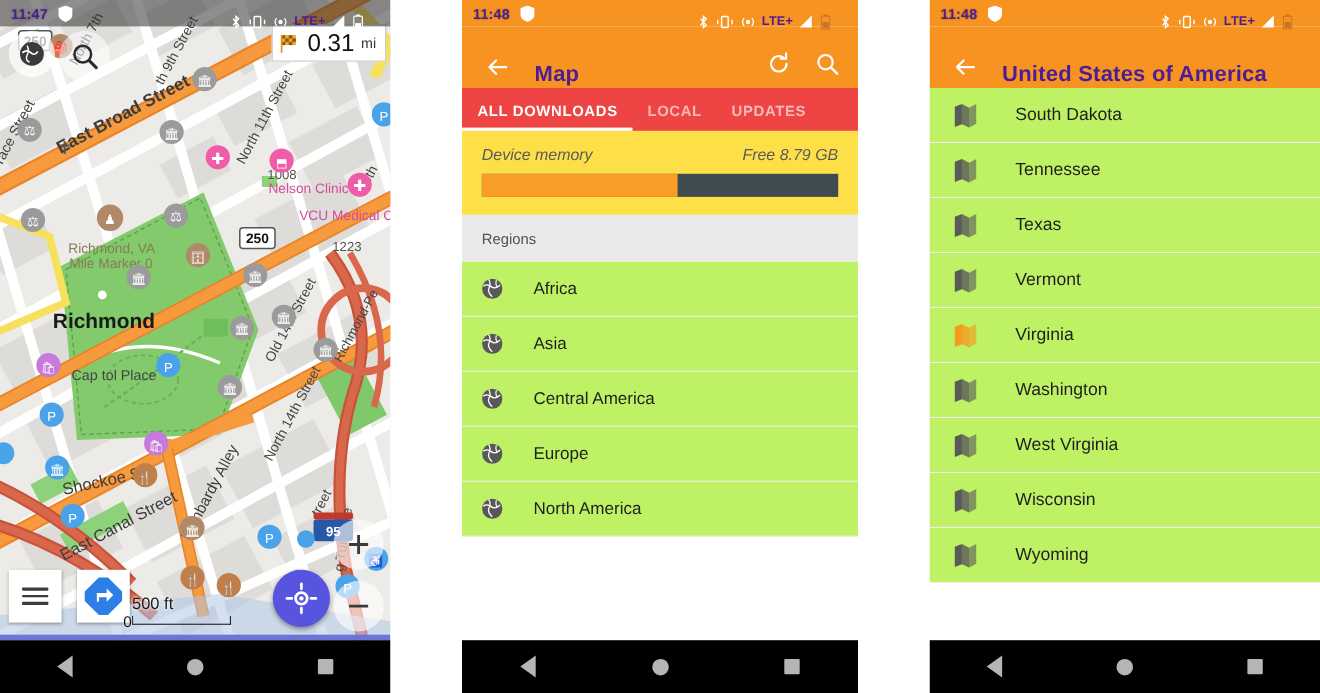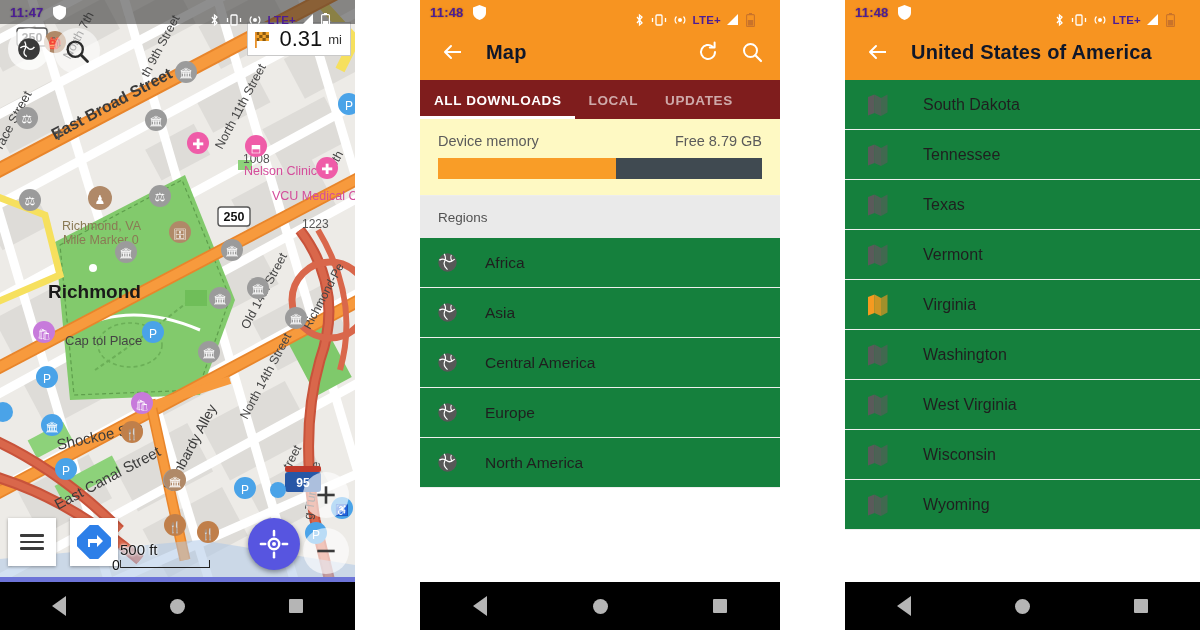--- a/index.html
+++ b/index.html
@@ -29,65 +29,65 @@
   .statusbar.translucent { background: rgba(50,50,50,.55); position: absolute; top:0; left:0; z-index: 30; }
   .sb-time { font-size: 13px; font-weight: bold; text-shadow: 0 0 2px rgba(0,0,0,.35); }
   .sb-shield { margin-left: 9px; display:flex; align-items:center; }
   .sb-spacer { flex: 1 1 auto; }
   .sb-right { display: flex; align-items: center; gap: 6px; margin-top: 16px; }
   .sb-lte { font-size: 11.5px; font-weight: bold; }
   .sb-ico { display: flex; align-items: center; }
 
   
   .appbar {
-    background: #F79421; color: #0f172a;
-    height: 56px; display: flex; align-items: center;
+    background: #F79421; color: #4c1d95;
+    height: 56px; display: flex; align-items: flex-end;
     padding: 0 6px 0 14px;
   }
   .appbar .back { width: 38px; height: 38px; display:flex; align-items:center; justify-content:center; cursor:pointer; }
   .appbar .title { font-size: 20px; font-weight: bold; margin-left: 14px; letter-spacing: .2px; }
   .appbar .grow { flex: 1 1 auto; }
   .appbar .act { width: 44px; height: 44px; display:flex; align-items:center; justify-content:center; cursor:pointer; }
 
   
-  .tabs { background: #7f1d1d; display: flex; align-items: flex-end; height: 39px; padding-left: 14px; }
+  .tabs { background: #ef4444; display: flex; align-items: flex-end; height: 39px; padding-left: 14px; }
   .tab {
     font-size: 13.5px; font-weight: bold; letter-spacing: .6px;
     color: rgba(255,255,255,.62);
     padding: 0 13px 10px 0; margin-right: 14px;
     position: relative; cursor: pointer; line-height: 1;
     padding-bottom: 12px;
   }
   .tab:first-child { padding-left: 0; }
   .tab.active { color: #fff; }
   .tab.active::after {
     content: ""; position: absolute; left: -14px; right: 0; bottom: 0;
     height: 3px; background: #fff;
   }
 
   
-  .mem-wrap { background: #fef9c3; padding: 14px 18px 16px 18px; border-bottom: 1px solid #EDEDED; }
+  .mem-wrap { background: #fde047; padding: 14px 18px 16px 18px; border-bottom: 1px solid #EDEDED; font-style: italic; }
   .mem-top { display: flex; justify-content: space-between; align-items: baseline; margin-bottom: 9px; }
   .mem-label { font-size: 14.5px; color: #5B5B5B; }
   .mem-free  { font-size: 14.5px; color: #5B5B5B; }
   .mem-bar { height: 21px; width: 100%; background: #404A51; overflow: hidden; }
   .mem-bar-fill { height: 100%; background: #F99D27; }
 
   
   .searchrow { display: flex; align-items: center; height: 55px; padding: 0 18px; background: #fff; }
   .searchrow .magnifier { width: 26px; display:flex; align-items:center; justify-content:center; }
   .searchrow .ph { margin-left: 20px; font-size: 15.5px; color: #9E9E9E; }
 
   
   .section-hdr { background: #EAEAEA; height: 42px; display: flex; align-items: center; padding-left: 18px; }
   .section-hdr span { font-size: 13.5px; color: #525252; }
 
   
   .list { background: #fff; }
-  .row { height: 50px; display: flex; align-items: center; padding: 0 16px; border-bottom: 1px solid #EFEFEF; cursor: pointer; background: #15803d; }
+  .row { height: 50px; display: flex; align-items: center; padding: 0 16px; border-bottom: 1px solid #EFEFEF; cursor: pointer; background: #bef264; }
   .row .ico { width: 34px; display: flex; align-items: center; justify-content: flex-start; }
   .row .label { margin-left: 15px; font-size: 15.5px; color: #1F1F1F; }
   .row.states { height: 50px; padding-left: 22px; }
   .row.states .label { margin-left: 22px; font-size: 16px; }
 
   
   .navbar { position: absolute; left: 0; bottom: 0; width: 100%; height: 48px; background: #000;
             display: flex; align-items: center; justify-content: space-around; }
   .navbar .nb { width: 60px; height: 48px; display:flex; align-items:center; justify-content:center; cursor:pointer; }
   .nb-back { width: 0; height: 0; border-top: 10px solid transparent; border-bottom: 10px solid transparent; border-right: 14px solid #B5B5B5; }

